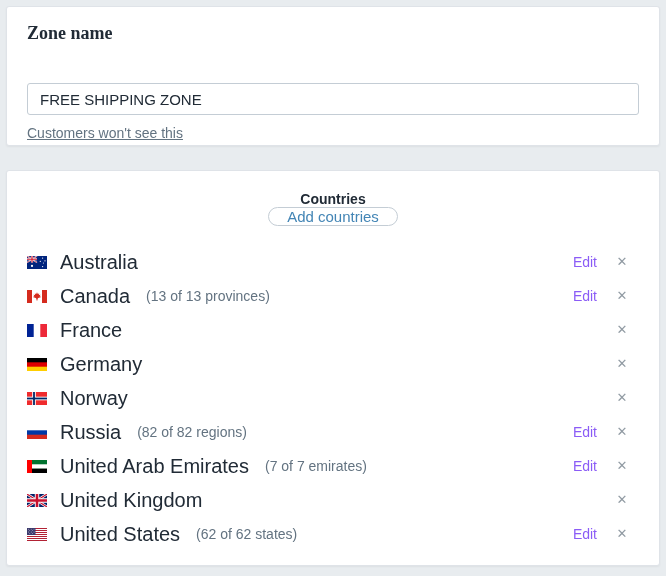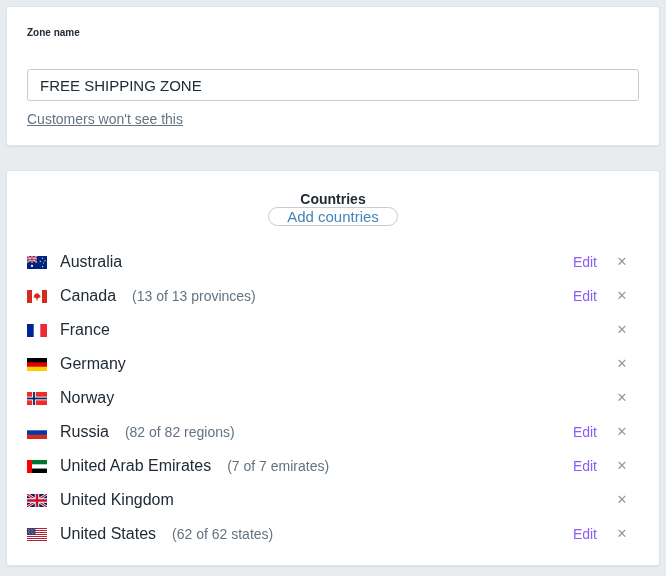--- a/index.html
+++ b/index.html
@@ -19,29 +19,30 @@
     box-shadow: 0 1px 2px rgba(0,0,0,.05);
   }
   .card-zone {
     margin-top: 6px;
     height: 140px;
     padding: 16px 20px;
   }
   .field-label {
     display: block;
     font-weight: 700;
-    font-size: 10px;
+    font-size: 18px;
     line-height: 20px;
     color: #212b36;
+    font-family: Liberation Serif, serif;
   }
   .text-input {
     display: block;
     width: 100%;
     height: 32px;
-    margin-top: 26px;
+    margin-top: 40px;
     padding: 0 12px;
     border: 1px solid #c4cdd5;
     border-radius: 3px;
     font-family: "Liberation Sans", "DejaVu Sans", sans-serif;
     font-size: 15px;
     color: #212b36;
     outline: none;
     background: #fff;
   }
   .helper-text {
@@ -92,21 +93,21 @@
     display: inline-flex;
     width: 20px;
     height: 13px;
     margin-right: 13px;
     box-shadow: inset 0 0 0 1px rgba(0,0,0,.08);
     flex: none;
   }
   .flag svg { display: block; width: 20px; height: 13px; }
   .country-name {
     color: #212b36;
-    font-size: 16px;
+    font-size: 20px;
     white-space: nowrap;
   }
   .country-subcount {
     margin-left: 16px;
     color: #637381;
     font-size: 14px;
     white-space: nowrap;
   }
   .spacer { flex: 1; }
   .edit-link {

